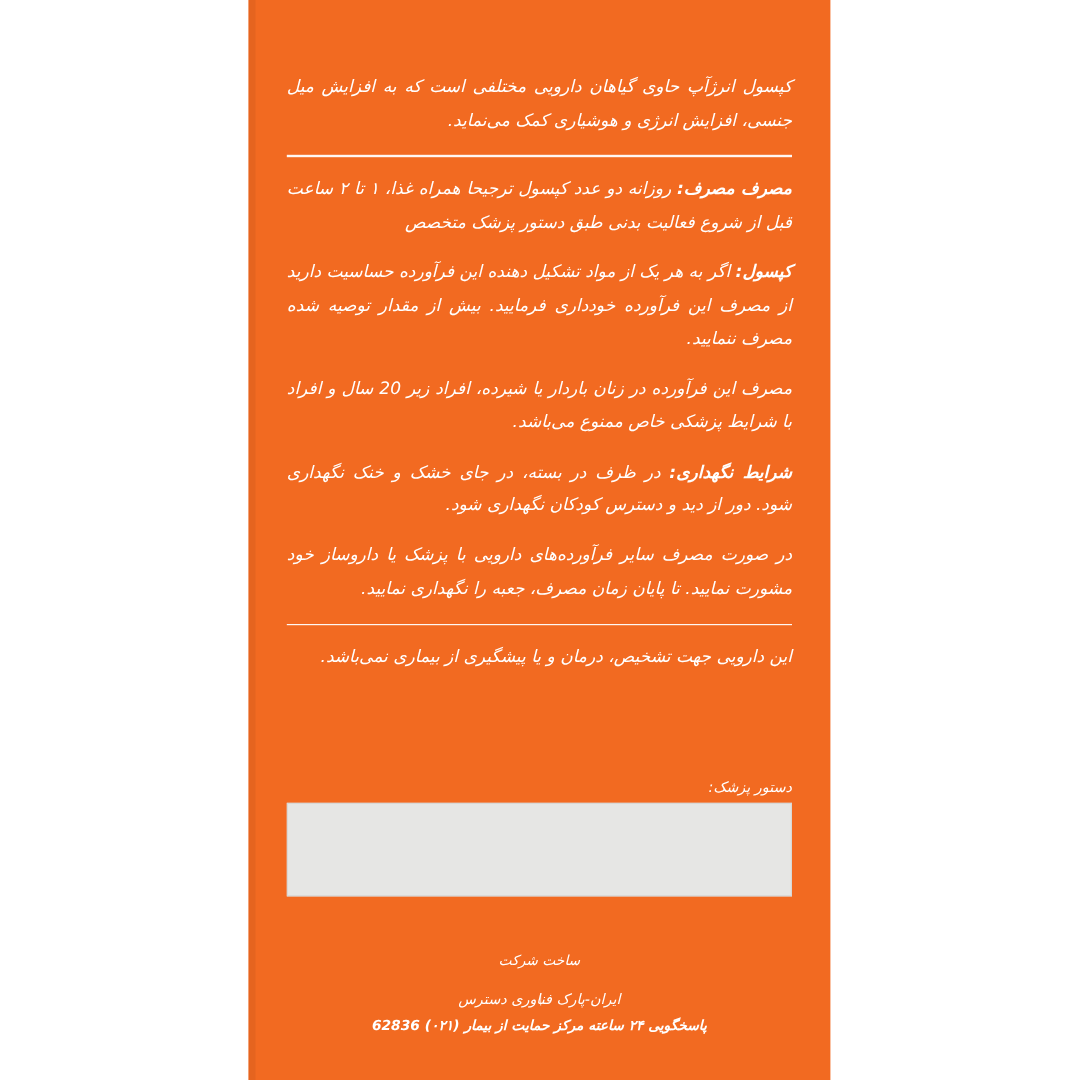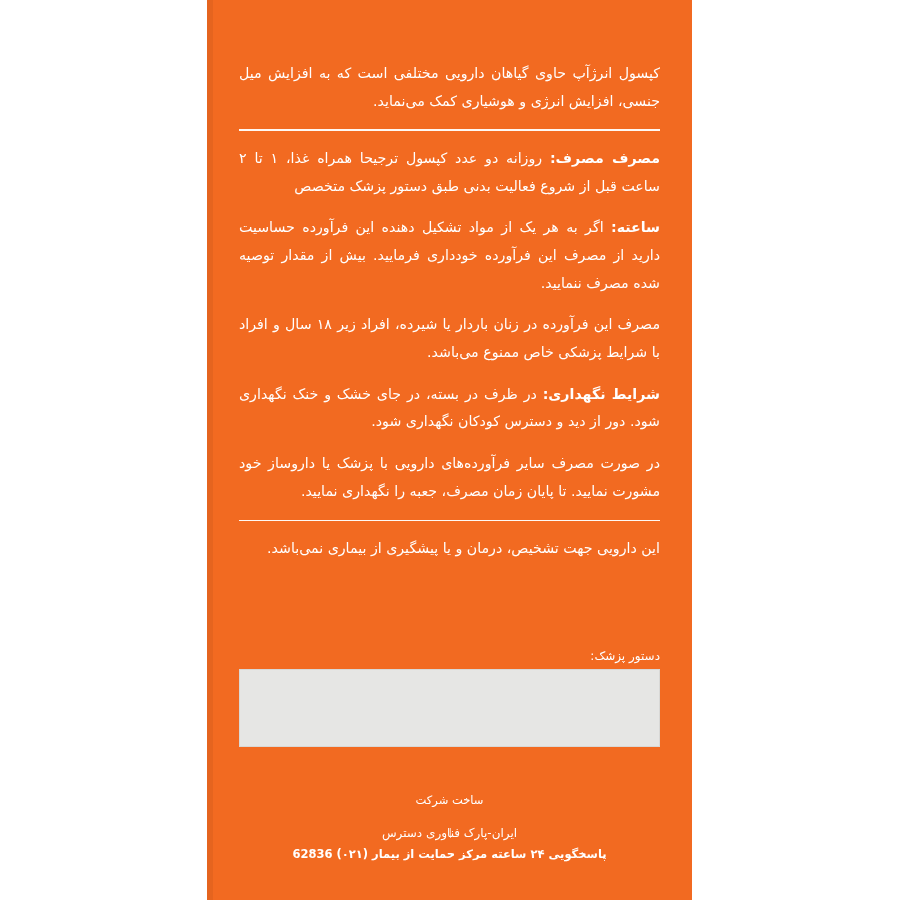--- a/index.html
+++ b/index.html
@@ -24,20 +24,21 @@
     position: absolute;
     left: 207px;
     top: 0px;
     width: 485px;
     height: 900px;
     background: #f26a21;
     color: #ffffff;
     box-sizing: border-box;
     padding: 0;
     overflow: hidden;
+    font-style: italic;
   }
   .package::after {
     
     content: "";
     position: absolute;
     top: 0;
     left: 0;
     width: 6px;
     height: 100%;
     background: rgba(0,0,0,0.05);
@@ -146,25 +147,25 @@
         <span>کپسول انرژآپ حاوی گیاهان دارویی مختلفی است که به افزایش میل جنسی، افزایش انرژی و هوشیاری کمک می‌نماید.</span>
       </p>
 
       <hr class="rule">
 
       <p class="para">
         <span class="lead-label">مصرف مصرف:</span><span> روزانه دو عدد کپسول ترجیحا همراه غذا، ۱ تا ۲ ساعت قبل از شروع فعالیت بدنی طبق دستور پزشک متخصص</span>
       </p>
 
       <p class="para">
-        <span class="lead-label">ساعته:</span><span> اگر به هر یک از مواد تشکیل دهنده این فرآورده حساسیت دارید از مصرف این فرآورده خودداری فرمایید. بیش از مقدار توصیه شده مصرف ننمایید.</span>
+        <span class="lead-label">کپسول:</span><span> اگر به هر یک از مواد تشکیل دهنده این فرآورده حساسیت دارید از مصرف این فرآورده خودداری فرمایید. بیش از مقدار توصیه شده مصرف ننمایید.</span>
       </p>
 
       <p class="para">
-        <span>مصرف این فرآورده در زنان باردار یا شیرده، افراد زیر ۱۸ سال و افراد با شرایط پزشکی خاص ممنوع می‌باشد.</span>
+        <span>مصرف این فرآورده در زنان باردار یا شیرده، افراد زیر 20 سال و افراد با شرایط پزشکی خاص ممنوع می‌باشد.</span>
       </p>
 
       <p class="para">
         <span class="lead-label">شرایط نگهداری:</span><span> در ظرف در بسته، در جای خشک و خنک نگهداری شود. دور از دید و دسترس کودکان نگهداری شود.</span>
       </p>
 
       <p class="para">
         <span>در صورت مصرف سایر فرآورده‌های دارویی با پزشک یا داروساز خود مشورت نمایید. تا پایان زمان مصرف، جعبه را نگهداری نمایید.</span>
       </p>
 

